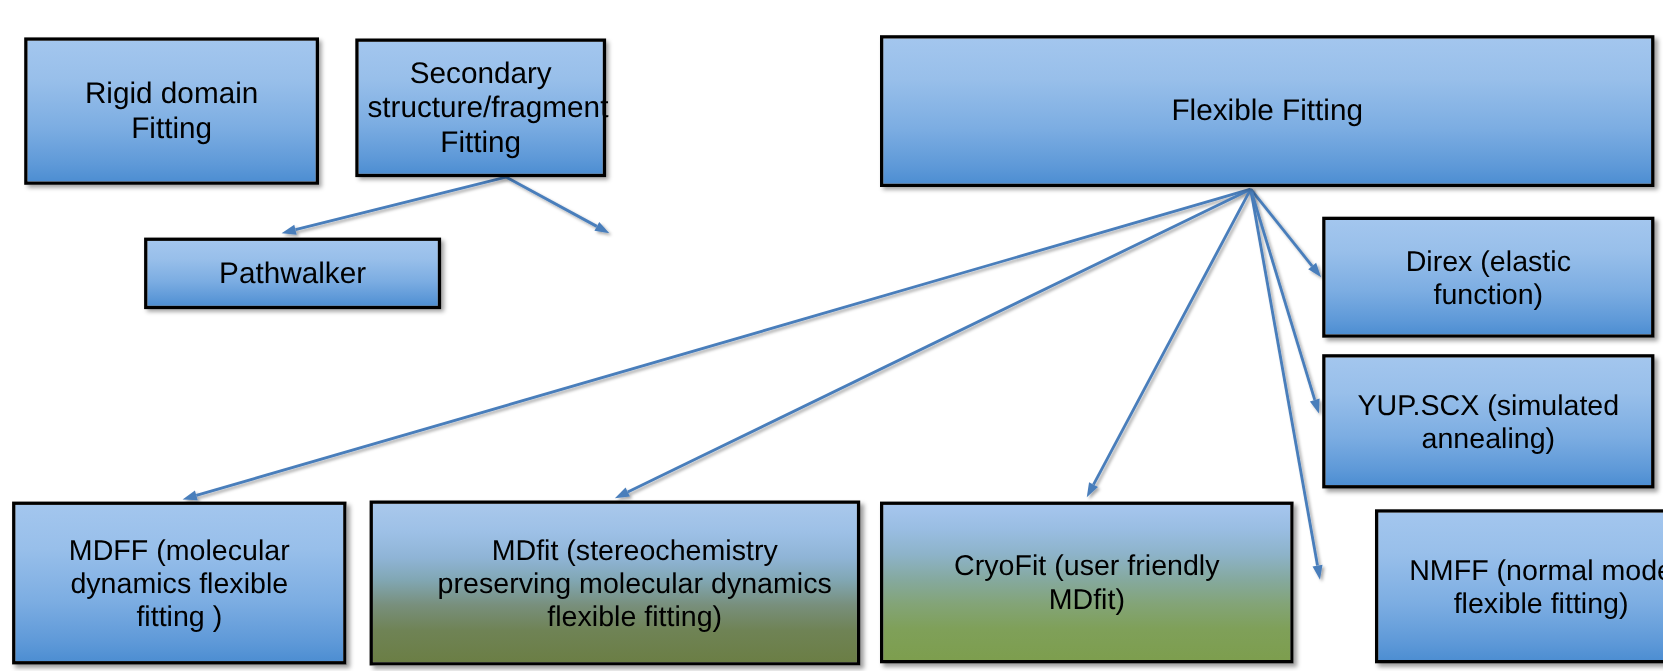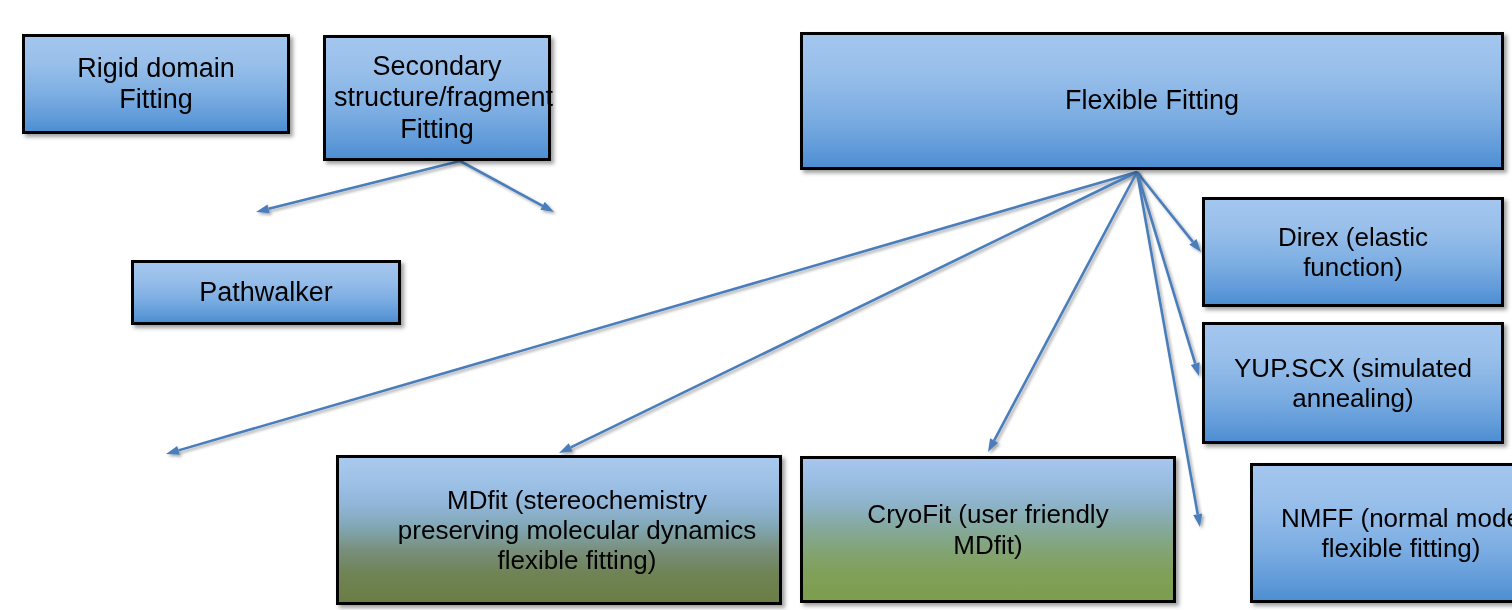--- a/index.html
+++ b/index.html
@@ -86,40 +86,43 @@
       </g>
       <g filter="url(#lineShadow)">
         <line x1="1137" y1="172" x2="1192.8789643817925" y2="241.8487054772406" stroke="#4A7EBB" stroke-width="2.6" stroke-linecap="butt"></line>
         <polygon points="1201,252 1189.2869678583545,244.72230269599095 1196.4709609052304,238.97510825849025" fill="#4A7EBB"></polygon>
       </g>
       <g filter="url(#lineShadow)">
         <line x1="1137" y1="172" x2="1195.219751705676" y2="363.56176367674016" stroke="#4A7EBB" stroke-width="2.6" stroke-linecap="butt"></line>
         <polygon points="1199,376 1190.8185296220609,364.8993899962702 1199.620973789291,362.2241373572101" fill="#4A7EBB"></polygon>
       </g>
     </svg>
-<div class="node" style="left: 22px; top: 34px; width: 268px; height: 100px; font-size: 27px;">
+<div class="node" style="left: 22px; top: 34px; width: 268px; height: 134px; font-size: 27px;">
       <span>Rigid domain<br>Fitting</span>
     </div>
     <div class="node" style="left: 323px; top: 35px; width: 228px; height: 126px; font-size: 27px;">
       <span>Secondary<br>structure/fragment<br>Fitting</span>
     </div>
     <div class="node" style="left: 800px; top: 32px; width: 704px; height: 138px; font-size: 27px; align-items: center;">
       <span>Flexible Fitting</span>
     </div>
-    <div class="node" style="left: 131px; top: 216px; width: 270px; height: 65px; font-size: 27px; margin-top: 44px;">
+    <div class="node" style="left: 131px; top: 216px; width: 270px; height: 65px; font-size: 27px;">
       <span>Pathwalker</span>
     </div>
     <div class="node" style="left: 1202px; top: 322px; width: 302px; height: 122px; font-size: 26px;">
       <span>YUP.SCX (simulated<br>annealing)</span>
     </div>
     <div class="node" style="left: 1202px; top: 197px; width: 302px; height: 110px; font-size: 26px;">
       <span>Direx (elastic<br>function)</span>
     </div>
     <div class="node" style="left: 1202px; top: 463px; width: 302px; height: 140px; font-size: 26px; margin-left: 48px;">
       <span>NMFF (normal mode<br>flexible fitting)</span>
     </div>
+    <div class="node" style="left: 11px; top: 456px; width: 304px; height: 148px; font-size: 26px;">
+      <span>MDFF (molecular<br>dynamics flexible<br>fitting )</span>
+    </div>
     <div class="node olive" style="left: 336px; top: 455px; width: 446px; height: 150px; font-size: 26px;">
       <span>MDfit (stereochemistry<br>preserving molecular dynamics<br>flexible fitting)</span>
     </div>
     <div class="node green" style="left: 800px; top: 456px; width: 376px; height: 147px; font-size: 26px; text-align: center;">
       <span>CryoFit (user friendly<br>MDfit)</span>
     </div>
   </div>
 
 </body></html>

